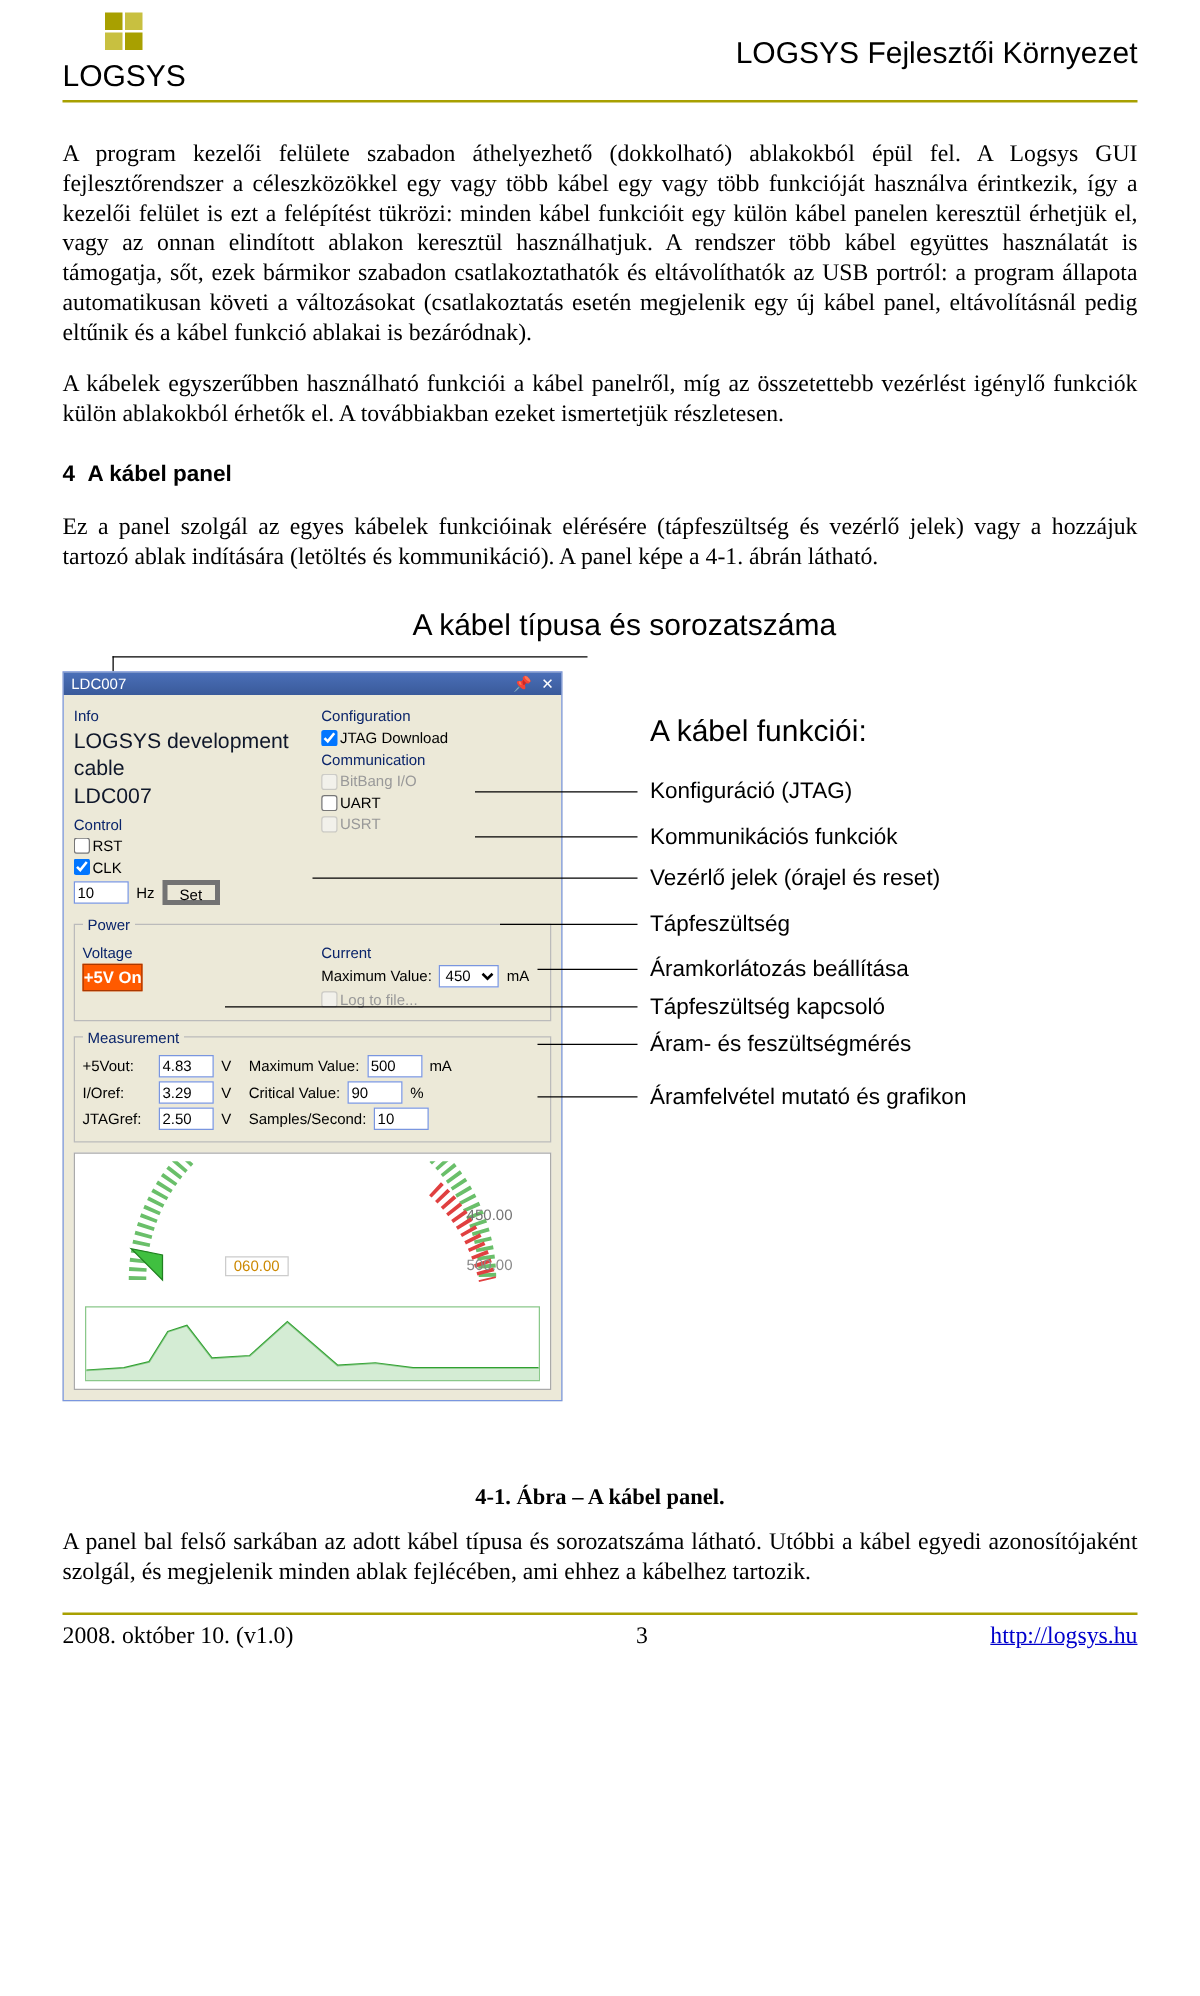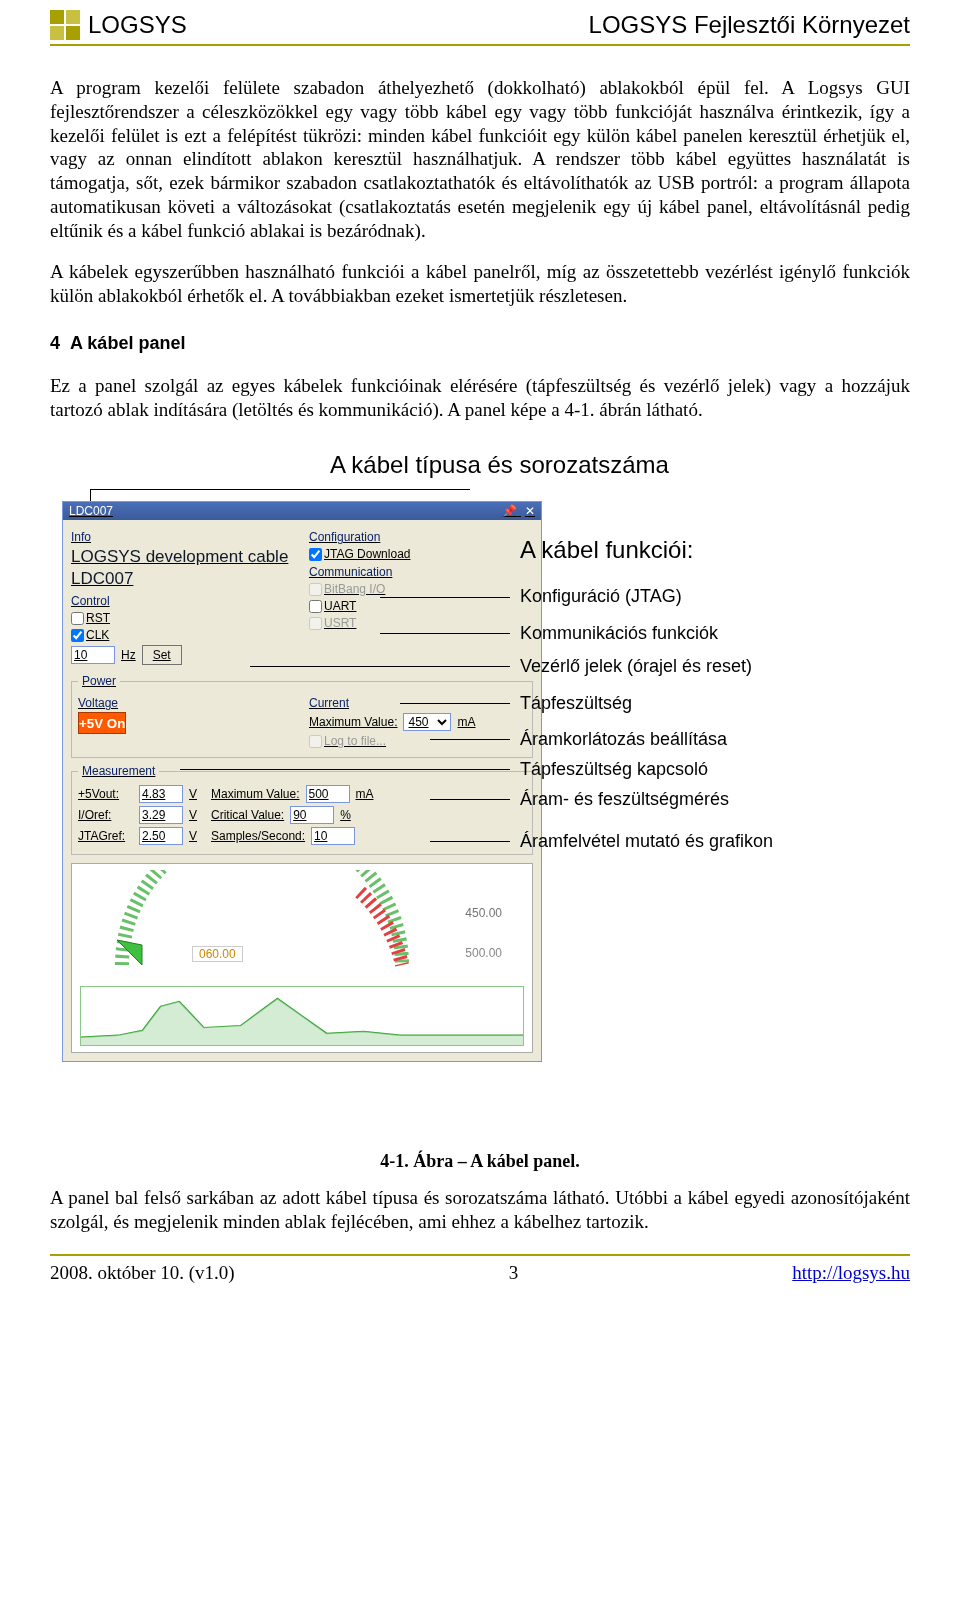--- a/index.html
+++ b/index.html
@@ -1,45 +1,45 @@
 <!DOCTYPE html>
 <html><head>
 <meta charset="utf-8">
 <style>
   * { box-sizing: border-box; margin: 0; padding: 0; }
   body { width: 960px; margin: 0 auto; font-family: "Times New Roman", serif; font-size: 19px; color: #000; background: #fff; }
   .page { padding: 10px 50px 20px 50px; }
   .hdr { display: flex; justify-content: space-between; align-items: center; border-bottom: 2px solid #a8a000; padding-bottom: 4px; margin-bottom: 30px; }
-  .logo-wrap { display: flex; align-items: center; gap: 8px; }
+  .logo-wrap { display: flex; align-items: center; gap: 8px; flex-direction: column; }
   .logo-icon { width: 30px; height: 30px; display: grid; grid-template-columns: 1fr 1fr; grid-template-rows: 1fr 1fr; gap: 2px; }
   .logo-icon div { background: #a8a000; }
   .logo-icon div:nth-child(2){ background:#c8c040;}
   .logo-icon div:nth-child(3){ background:#c8c040;}
   .brand { font-family: Arial, sans-serif; font-size: 24px; }
   .hdr-right { font-family: Arial, sans-serif; font-size: 24px; }
   p.body { text-align: justify; margin-bottom: 18px; line-height: 1.25; }
   h2.sec { font-family: Arial, sans-serif; font-weight: bold; font-size: 18px; margin: 25px 0 20px 0; }
   .figwrap { margin: 20px 0 10px 0; }
   
   .callouts { position: relative; height: 700px; padding-left: 12px; }
-  .panel { position: absolute; left: 12px; top: 60px; width: 480px; background: #ece9d8; border: 1px solid #7a96df; font-family: Tahoma, Arial, sans-serif; font-size: 12px; text-decoration: underline; }
+  .panel { position: absolute; left: 0; top: 60px; width: 400px; background: #ece9d8; border: 1px solid #7a96df; font-family: Tahoma, Arial, sans-serif; font-size: 12px; }
   .panel-title { background: linear-gradient(#4a6fb8,#3a5a9a); color: #fff; display:flex; justify-content:space-between; align-items:center; padding: 2px 6px; font-size:12px;}
   .panel-title .icons span{ margin-left:4px; cursor:default;}
   .panel-body { padding: 6px 8px 8px 8px; }
   .cols { display:flex; gap:14px;}
   .col { flex:1; }
   .lbl { color:#0a246a; font-size:12px; margin-bottom:2px; margin-top:4px;}
   .subtext { color:#0f172a; font-size:17px; line-height:1.3;}
   fieldset{ border:1px solid #bbb; padding:4px 6px 6px 6px; margin-top:6px; }
   legend{ color:#0a246a; font-size:12px; padding:0 4px;}
   .chk{ display:flex; align-items:center; gap:2px; font-size:12px; margin:3px 0;}
   .chk input{ width:13px;height:13px;}
   .row{ display:flex; align-items:center; gap:6px; margin:3px 0; font-size:12px;}
   input.num{ width:44px; height:18px; font-size:12px; text-align:left; padding:0 2px; border:1px solid #7a96df; background:#fff;}
-  button.btn{ font-size:12px; padding:1px 10px; height:20px; background:#ece9d8; border:1px solid #737373; }
+  button.btn{ font-size:12px; padding:1px 10px; height:20px; background:#ece9d8; border:4px solid #737373; }
   button.on{ background:#ff5a00; color:#fff; border:1px solid #aa3800; height:22px; font-weight:bold;}
   .sel{ width:48px; height:18px; font-size:12px; border:1px solid #7a96df; background:#fff; }
   .disabled{ color:#999;}
   .graph{ margin-top:8px; height:190px; border:1px solid #aaa; background:#fff; position:relative; overflow:hidden;}
   .gauge{ position:absolute; top:6px; left:20px; width:340px; height:100px;}
   .gval{ position:absolute; font-size:12px;}
   .sparkline{ position:absolute; bottom:6px; left:8px; right:8px; height:60px; border:1px solid #8ac88a; }
   
   .co { position:absolute; font-family: Tahoma, Arial, sans-serif; font-size:18px; color:#000; white-space:nowrap;}
   .co.big{ font-size:24px;}

